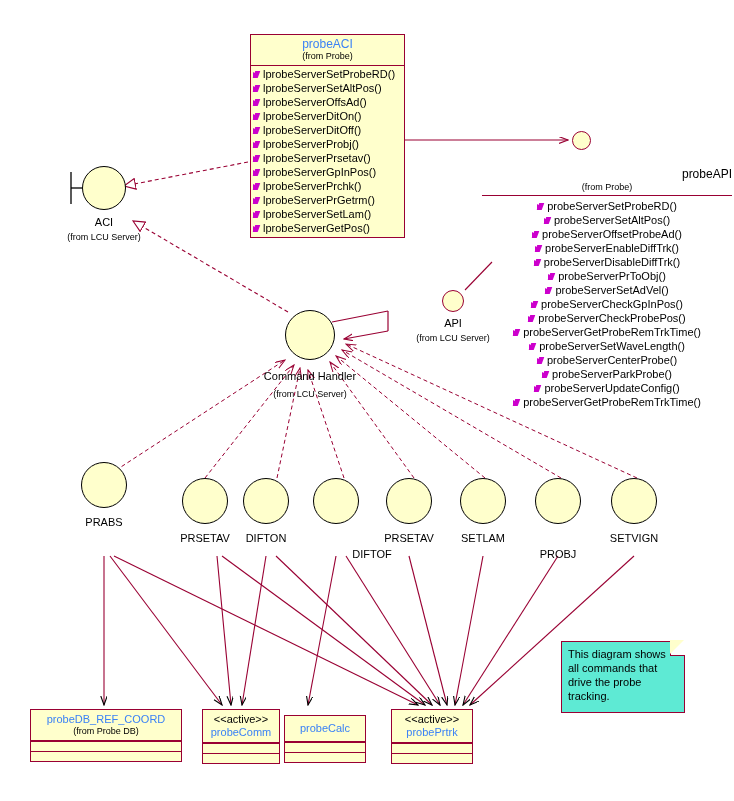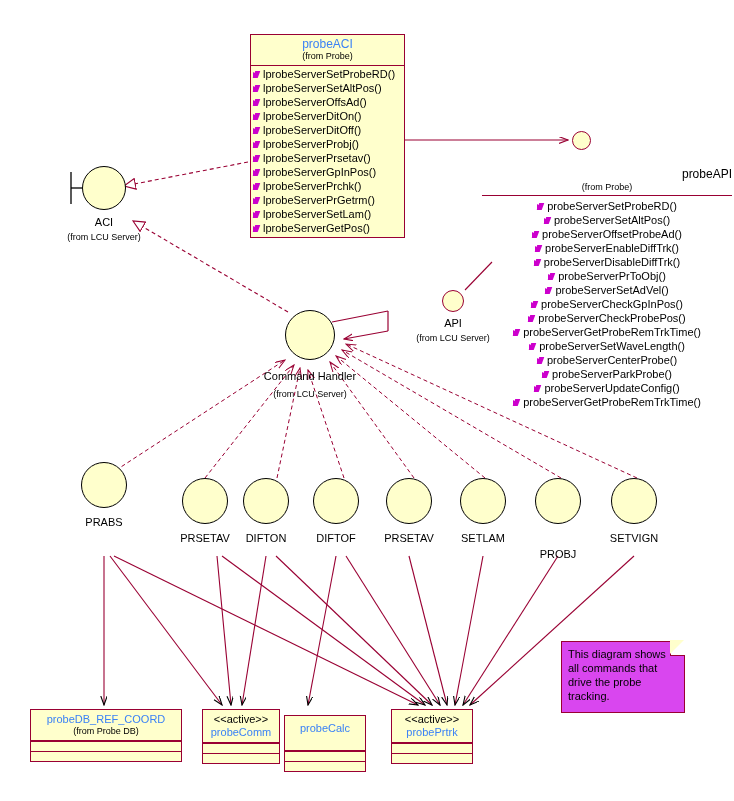--- a/index.html
+++ b/index.html
@@ -156,21 +156,21 @@
     transform: translateX(-50%);
     text-align: center;
     font-size: 9px;
     line-height: 12px;
     white-space: nowrap;
   }
 
   
   .note {
     position: absolute;
-    background: #d946ef;
+    background: #5eead4;
     border: 1px solid #990033;
     box-sizing: border-box;
     padding: 5px 6px;
     font-size: 11px;
     line-height: 14px;
   }
   .note .fold {
     position: absolute;
     right: -1px;
     top: -1px;
@@ -331,21 +331,21 @@
       <div class="bubble" style="left: 182px; top: 478px; width: 46px; height: 46px;">
         <div class="circle" style="width: 46px; height: 46px; border: 1.3px solid rgb(0, 0, 0);"></div>
         <div class="lbl" style="top: 54px;">PRSETAV</div>
       </div>
       <div class="bubble" style="left: 243px; top: 478px; width: 46px; height: 46px;">
         <div class="circle" style="width: 46px; height: 46px; border: 1.3px solid rgb(0, 0, 0);"></div>
         <div class="lbl" style="top: 54px;">DIFTON</div>
       </div>
       <div class="bubble" style="left: 313px; top: 478px; width: 46px; height: 46px;">
         <div class="circle" style="width: 46px; height: 46px; border: 1.3px solid rgb(0, 0, 0);"></div>
-        <div class="lbl" style="top: 54px;">DIFTOF</div>
+        <div class="lbl" style="top: 70px; margin-left: 36px;">DIFTOF</div>
       </div>
       <div class="bubble" style="left: 386px; top: 478px; width: 46px; height: 46px;">
         <div class="circle" style="width: 46px; height: 46px; border: 1.3px solid rgb(0, 0, 0);"></div>
         <div class="lbl" style="top: 54px;">PRSETAV</div>
       </div>
       <div class="bubble" style="left: 460px; top: 478px; width: 46px; height: 46px;">
         <div class="circle" style="width: 46px; height: 46px; border: 1.3px solid rgb(0, 0, 0);"></div>
         <div class="lbl" style="top: 54px;">SETLAM</div>
       </div>
       <div class="bubble" style="left: 535px; top: 478px; width: 46px; height: 46px;">
@@ -370,21 +370,21 @@
   <div class="uml-class" style="left:202px; top:709px; width:78px;">
     <div class="hdr">
       <div class="stereo">&lt;&lt;active&gt;&gt;</div>
       <div class="cname" style="font-size:11px;">probeComm</div>
     </div>
     <div class="compart"></div>
     <div class="compart"></div>
   </div>
 
   <div class="uml-class" style="left:284px; top:715px; width:82px;">
-    <div class="hdr" style="padding-top:6px; padding-bottom:15px;">
+    <div class="hdr" style="padding-top:6px; padding-bottom:6px;">
       <div class="cname" style="font-size:11px;">probeCalc</div>
     </div>
     <div class="compart"></div>
     <div class="compart"></div>
   </div>
 
   <div class="uml-class" style="left:391px; top:709px; width:82px;">
     <div class="hdr">
       <div class="stereo">&lt;&lt;active&gt;&gt;</div>
       <div class="cname" style="font-size:11px;">probePrtrk</div>

